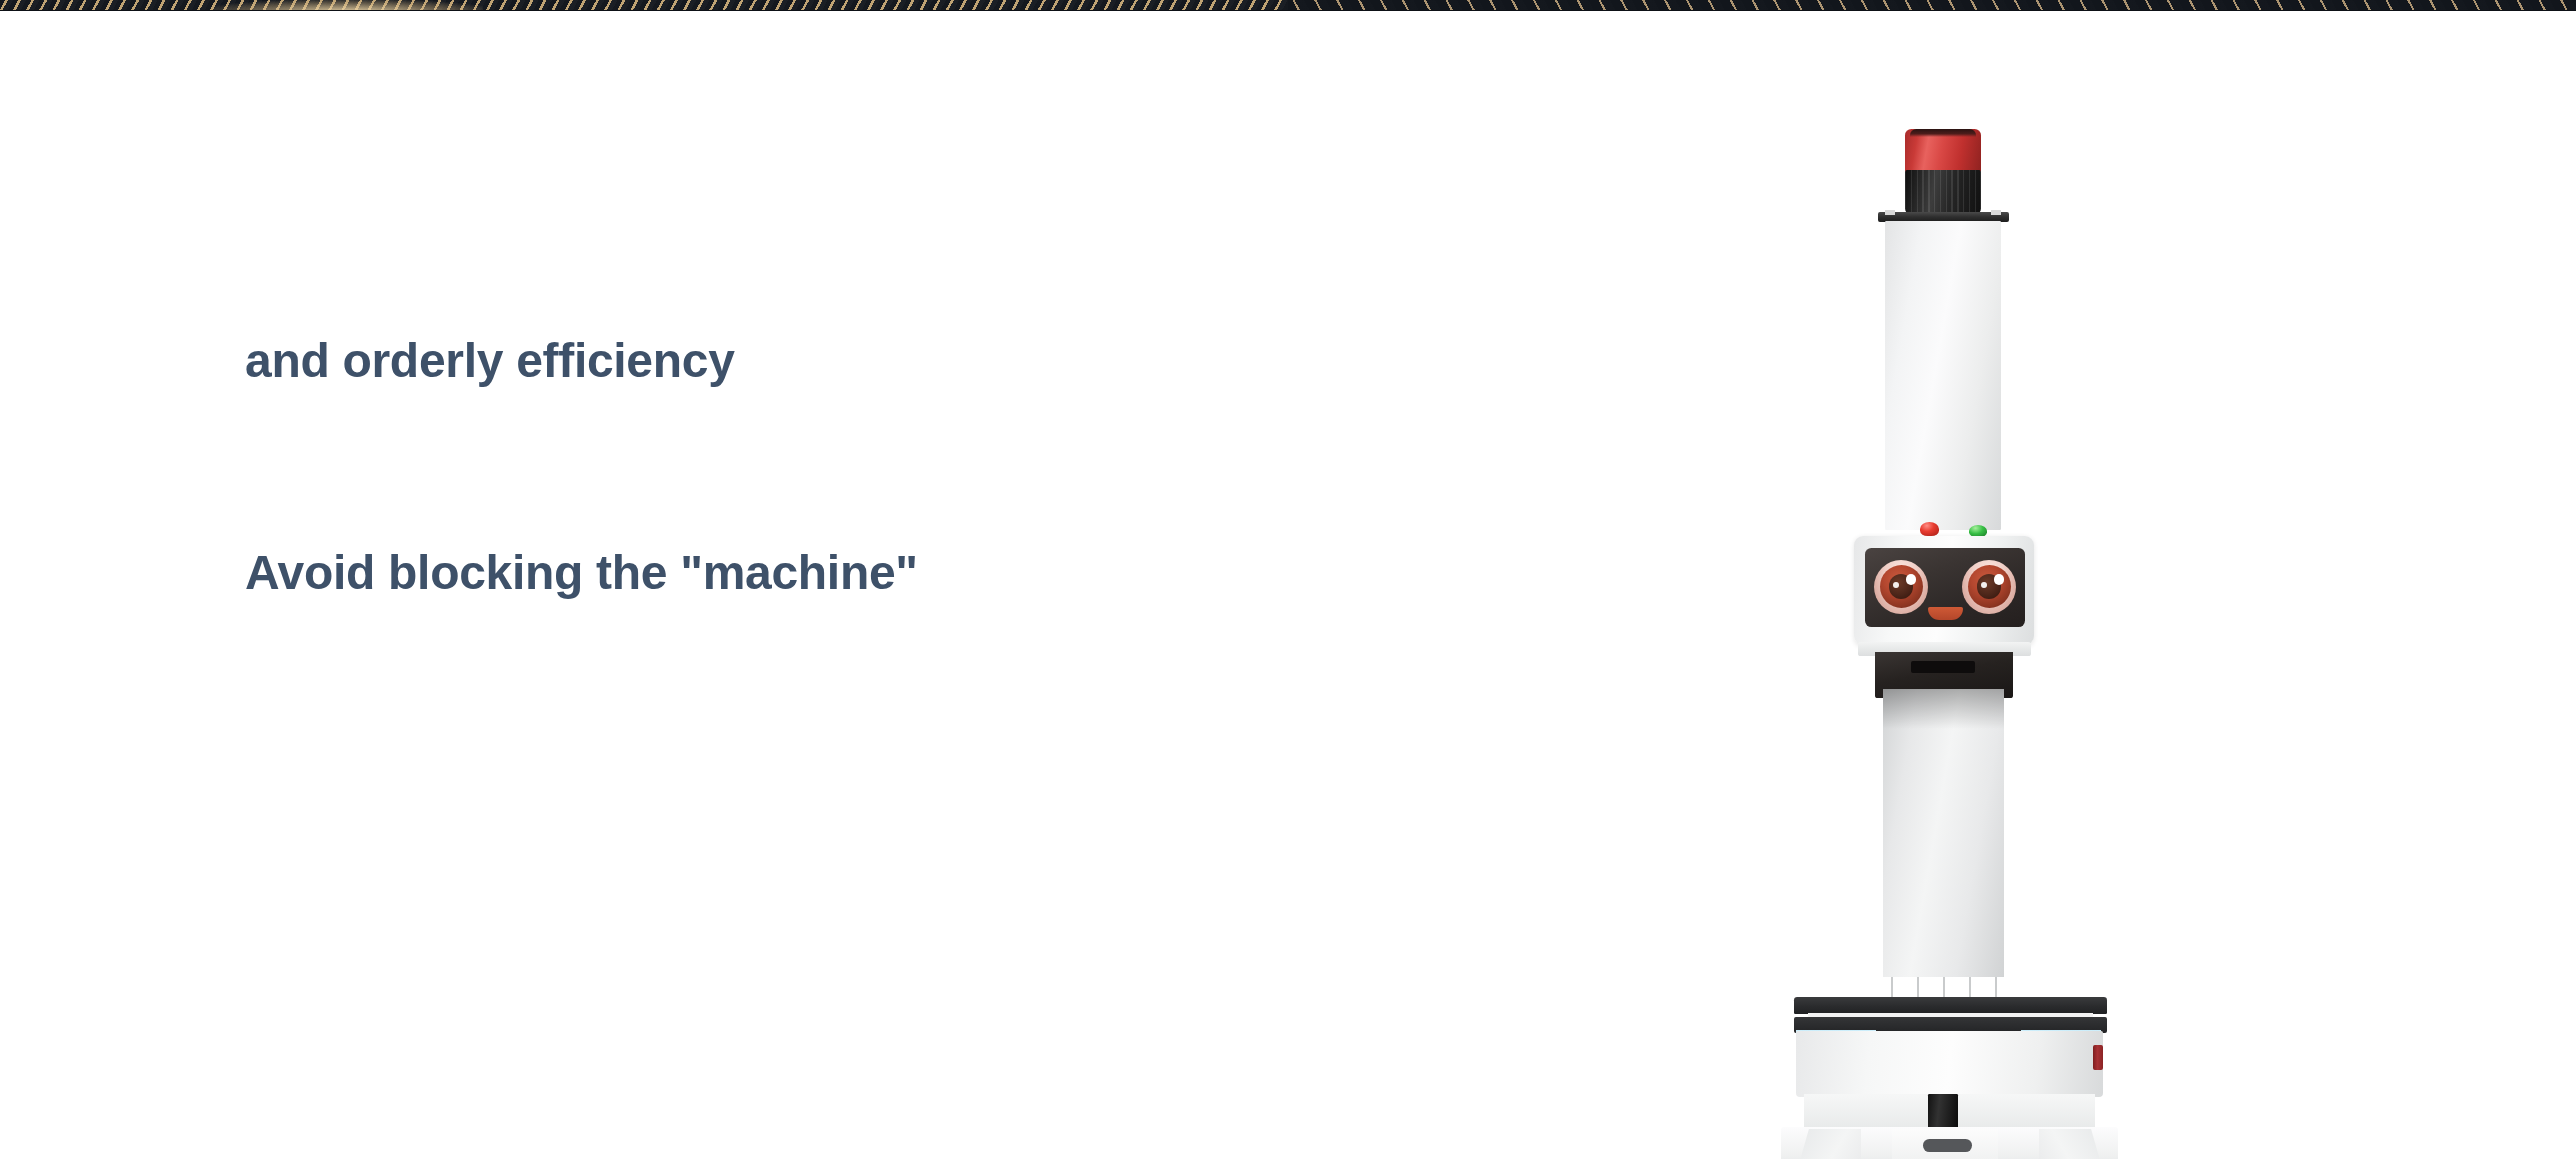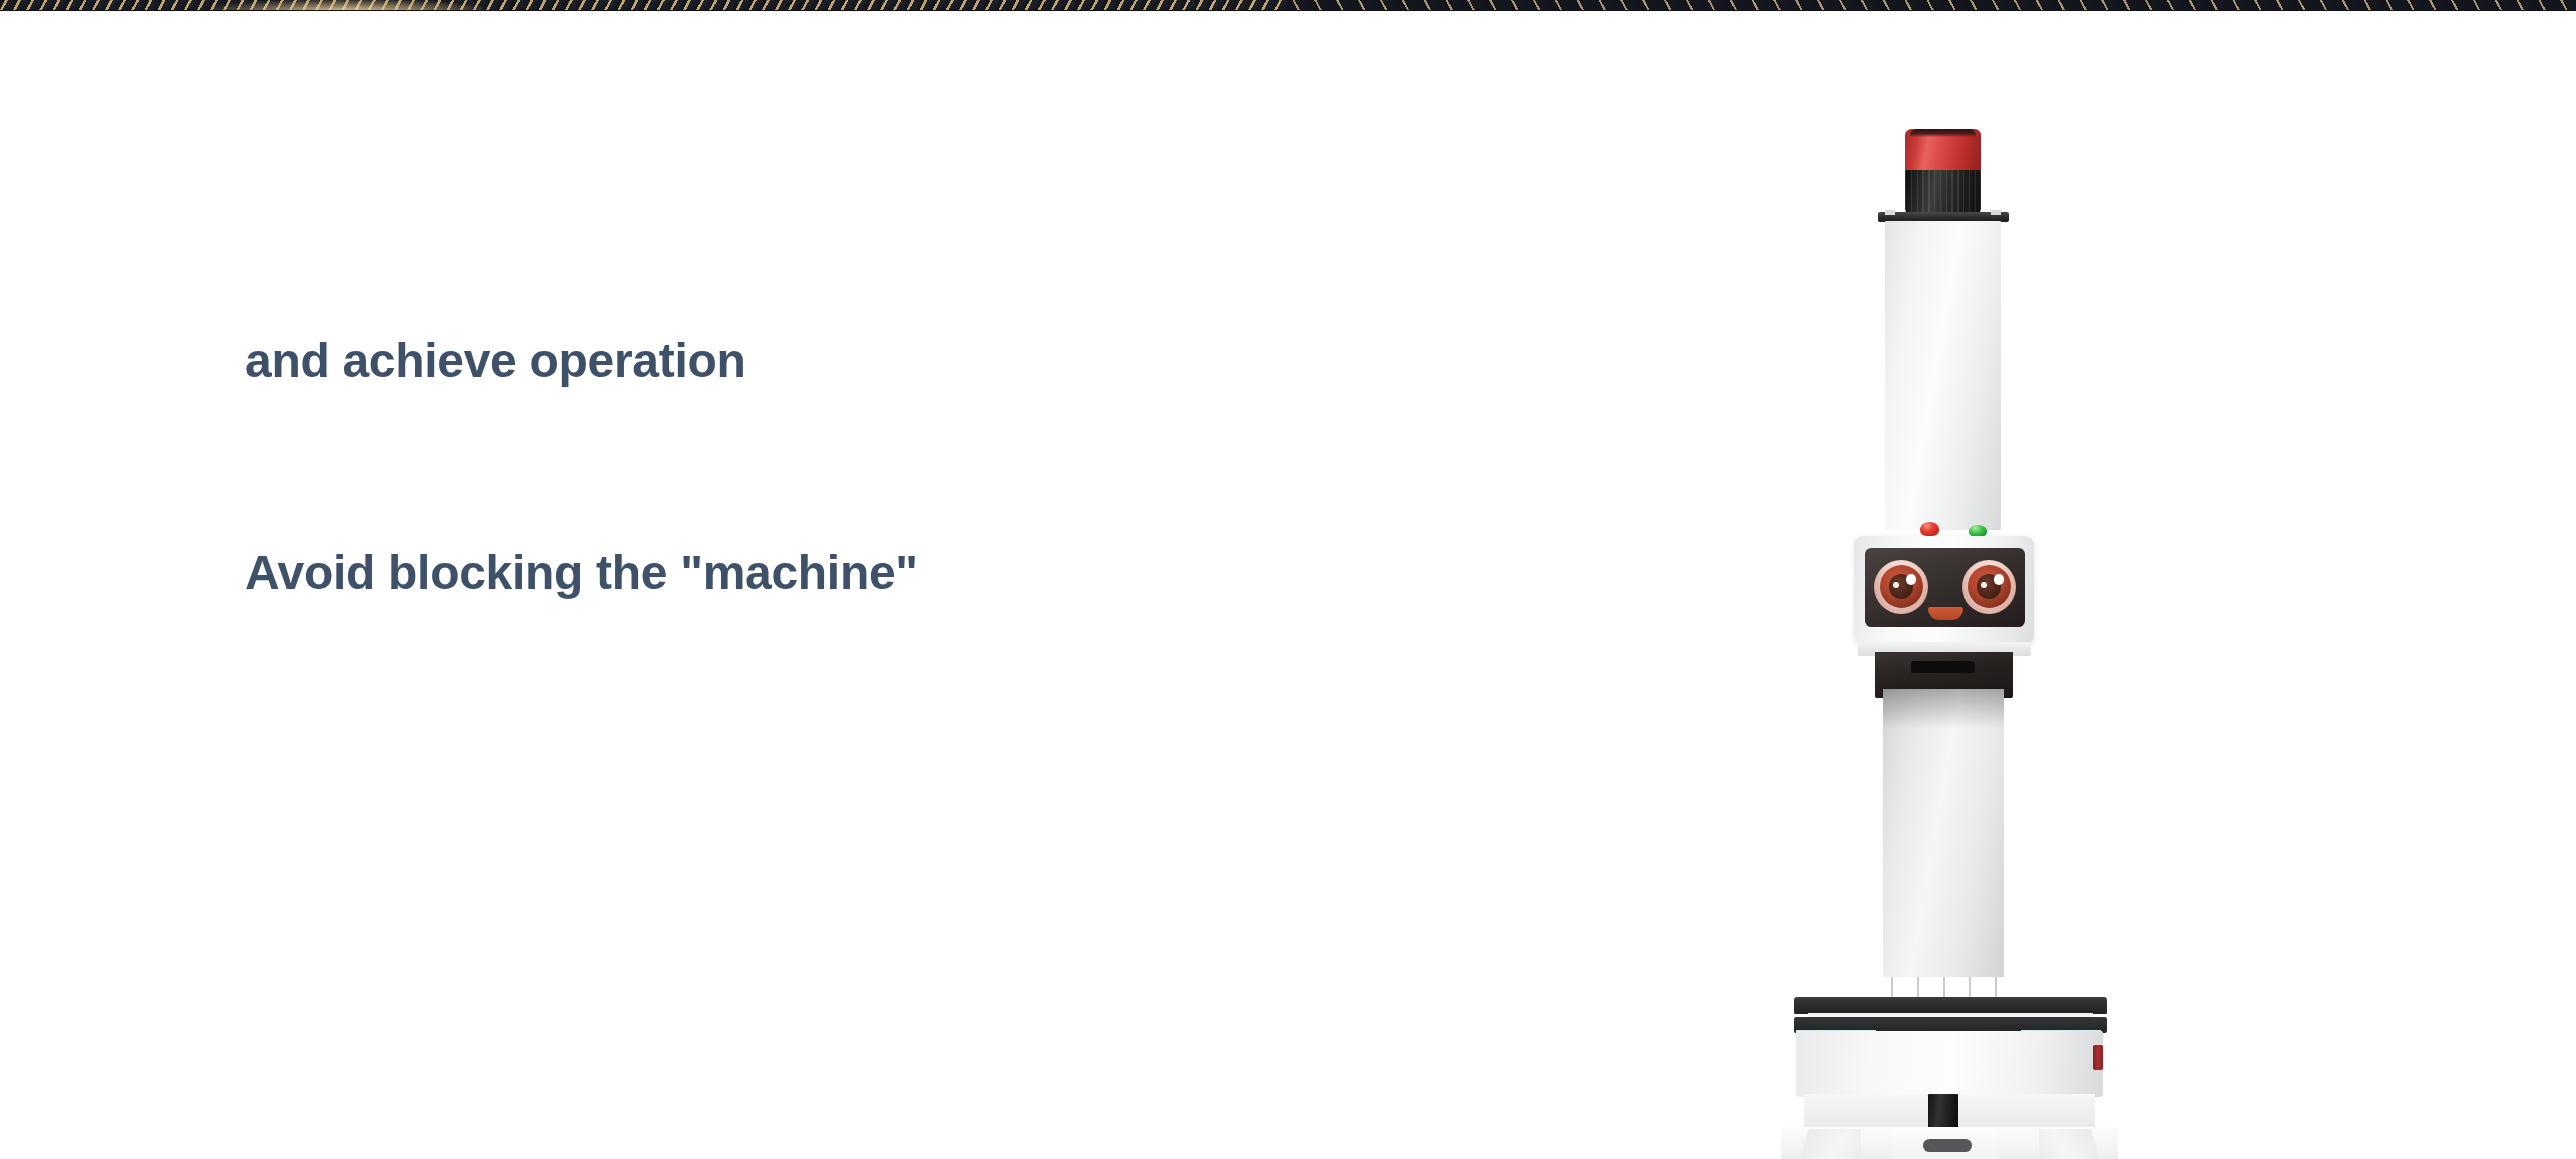--- a/index.html
+++ b/index.html
@@ -300,21 +300,21 @@
   <div id="top-strip">
     <div class="stripes-l"></div>
     <div class="stripes-r"></div>
     <div class="glow"></div>
     <div class="capline"></div>
   </div>
 
   <div id="text-col">
 
     <h1 id="headline">
-      <span class="hl-line">and achieve operation</span>
+      <span class="hl-line">and orderly efficiency</span>
       <span class="hl-line">Avoid blocking the "machine"</span>
     </h1>
 
 
   </div>
 
   <div id="robot-figure">
 
     <div class="unit beacon-red"></div>
     <div class="unit beacon-black"></div>

